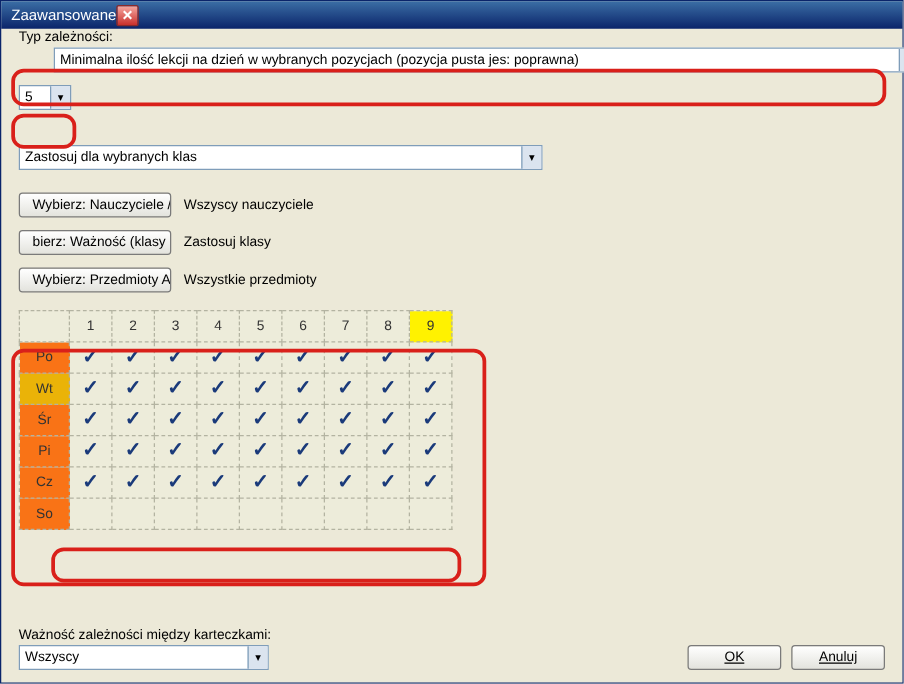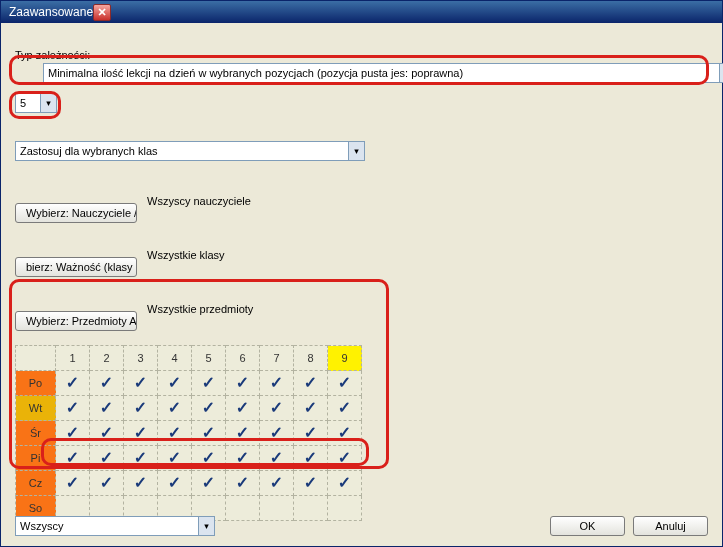--- a/index.html
+++ b/index.html
@@ -24,41 +24,41 @@
     font-size: 12px;
   }
   .close-btn {
     width: 18px; height: 17px;
     background: linear-gradient(to bottom,#f6a7a0,#c9302c);
     border: 1px solid #8b2a2a;
     color:#fff; font-weight:bold; font-size:11px;
     display:flex; align-items:center; justify-content:center;
     border-radius:2px; cursor:pointer;
   }
-  .body { padding: 26px 14px 10px 14px; position:relative; height:calc(100% - 22px);}
+  .body { padding: 1px 14px 10px 14px; position:relative; height:calc(100% - 22px);}
   .label { color:#000; margin-bottom:2px; display:block;}
   .combo {
     background:#fff; border:1px solid #7f9db9; height:20px;
     display:flex; align-items:center; justify-content:space-between;
     padding:0 0 0 4px; cursor:pointer;
   }
   .combo-arrow {
     width:16px; height:18px; background:#dbe4ef;
     border-left:1px solid #7f9db9;
     display:flex; align-items:center; justify-content:center;
     font-size:9px; color:#000;
   }
   .hl-red { position:absolute; border:3px solid #d9201a; border-radius:10px; pointer-events:none;}
   .row { margin-top:10px;}
   .btn {
     background:linear-gradient(to bottom,#fff,#e3e3dd);
     border:1px solid #7a7a7a; border-radius:3px;
     height:20px; padding:0 10px; cursor:pointer;
     display:inline-flex; align-items:center; justify-content:center;
-    font-family:inherit; font-size:11px;margin-top:24px;
+    font-family:inherit; font-size:11px;
   }
   .selector-row { display:flex; align-items:center; gap:10px; margin-top:10px;}
   .selector-btn { width:122px; overflow:hidden; white-space:nowrap; justify-content:flex-start;}
   .grid-wrap { margin-top:14px; }
   table.grid { border-collapse:collapse;}
   table.grid th, table.grid td {
     border:1px dashed #b3b3a1;
     width:34px; height:25px;
     text-align:center; vertical-align:middle;
     background:#edecda;
@@ -66,21 +66,21 @@
   }
   table.grid th.colhead { background:#edecda; font-weight:normal; color:#333;}
   table.grid th.colhead.hl-yellow { background:#fff200;}
   table.grid th.rowhead { width:40px; background:#f97316; color:#333;}
   table.grid th.rowhead.hl-yellow { background:#eab308;}
   table.grid th.corner { background:#edecda;}
   .check { color:#1a3a7a; font-size:16px; font-weight:bold; line-height:1;}
   .footer-row { position:absolute; bottom:10px; left:14px; right:14px;}
   .footer-flex { display:flex; align-items:flex-end; justify-content:space-between;}
   .footer-left {}
-  .footer-right { display:flex; gap:8px;}
+  .footer-right { display:flex; gap:8px;text-decoration:underline;}
   .footer-right .btn { width:75px;}
 </style>
 </head>
 <body>
 
 <div class="window">
   <div class="titlebar">
     <span>Zaawansowane</span>
     <div class="close-btn">
       <span>✕</span>
@@ -99,38 +99,38 @@
 
     <div class="row">
       <div class="combo" style="width:42px;">
         <span>5</span>
         <div class="combo-arrow">▾</div>
       </div>
     </div>
     <div class="hl-red" style="left:8px; top:68px; width:52px; height:28px;"></div>
 
     <div class="row" style="margin-top:28px;">
-      <div class="combo" style="width:350px;">
+      <div class="combo" style="width:419px;">
         <span>Zastosuj dla wybranych klas</span>
         <div class="combo-arrow">▾</div>
       </div>
     </div>
 
     <div style="margin-top:18px;">
       <div class="selector-row">
         <button class="btn selector-btn">
             <span>Wybierz: Nauczyciele /</span>
           </button>
         <span>Wszyscy nauczyciele</span>
       </div>
       <div class="selector-row">
         <button class="btn selector-btn">
             <span>bierz: Ważność (klasy</span>
           </button>
-        <span>Wszystkie klasy</span>
+        <span>Zastosuj klasy</span>
       </div>
       <div class="selector-row">
         <button class="btn selector-btn">
             <span>Wybierz: Przedmioty A</span>
           </button>
         <span>Wszystkie przedmioty</span>
       </div>
     </div>
 
     <div class="grid-wrap">
@@ -224,20 +224,21 @@
             </tr>
           </tbody>
       </table>
     </div>
     <div class="hl-red" style="left:8px; top:256px; width:380px; height:190px;"></div>
     <div class="hl-red" style="left:40px; top:415px; width:328px; height:28px;"></div>
 
     <div class="footer-row">
       <div class="footer-flex">
         <div class="footer-left">
+          <label class="label">Ważność zależności między karteczkami:</label>
           <div class="combo" style="width:200px;">
             <span>Wszyscy</span>
             <div class="combo-arrow">▾</div>
           </div>
         </div>
         <div class="footer-right">
           <button class="btn">
               <span>OK</span>
             </button>
           <button class="btn">

